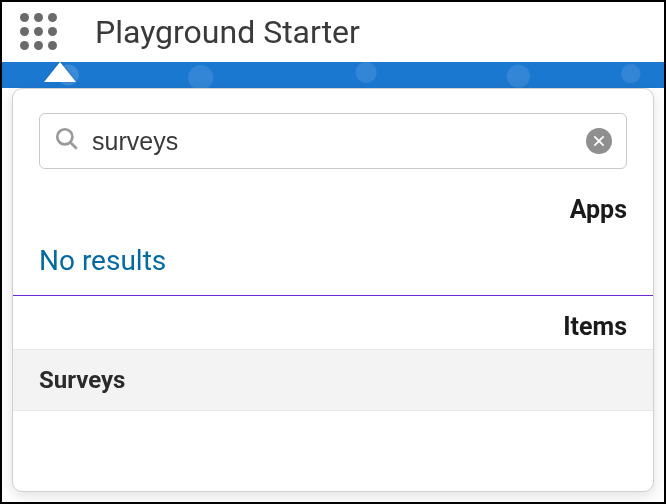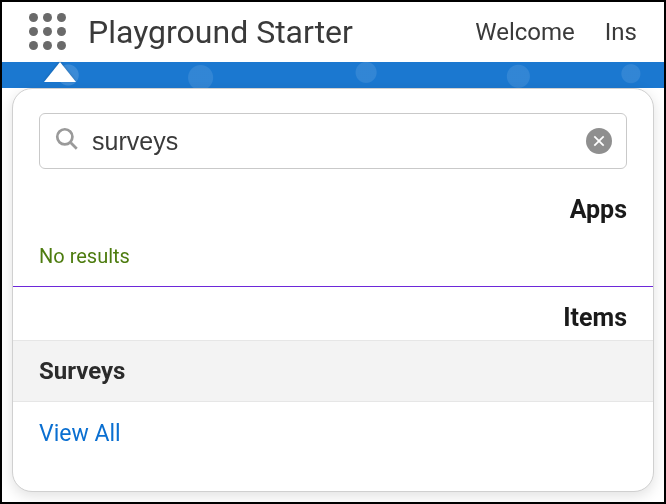--- a/index.html
+++ b/index.html
@@ -13,22 +13,22 @@
       height: 504px;
       overflow: hidden;
       background: #fff;
       border: 2px solid #000;
       position: relative;
     }
     .header {
       display: flex;
       align-items: center;
       height: 60px;
-      padding: 0 27px;
-      gap: 8px;
+      padding: 0 18px;
+      gap: 24px;
       border-bottom: 1px solid transparent;
       font-size: 25px;
       color: #3a3a3a;
     }
     .app-launcher {
       display: grid;
       grid-template-columns: repeat(3, 9px);
       grid-template-rows: repeat(3, 9px);
       gap: 5px;
       cursor: pointer;
@@ -87,21 +87,21 @@
       filter: drop-shadow(0 -1px 1px rgba(0,0,0,0.15));
     }
     .dropdown {
       position: absolute;
       top: 86px;
       left: 10px;
       right: 10px;
       bottom: 10px;
       background: #fff;
       border: 1px solid #d0d0d0;
-      border-radius: 20px;
+      border-radius: 10px;
       box-shadow: 0 4px 14px rgba(0,0,0,0.12);
       z-index: 2;
       overflow: hidden;
     }
     .search-wrap {
       padding: 24px 26px 10px 26px;
     }
     .search-box {
       display: flex;
       align-items: center;
@@ -144,22 +144,22 @@
       stroke-width: 3;
     }
     .section-header {
       font-size: 25px;
       font-weight: 700;
       color: #1a1a1a;
       padding: 16px 26px 8px 26px;
       text-align: right;
     }
     .no-results {
-      font-size: 20px;
-      color: #4d7c0f;
+      font-size: 28px;
+      color: #0369a1;
       padding: 12px 26px 18px 26px;
     }
     .item-divider-top {
       border-top: 1px solid #6d28d9;
     }
     .result-row {
       background: #f3f3f3;
       padding: 16px 26px;
       font-size: 24px;
       font-weight: 700;
@@ -184,24 +184,20 @@
       <div class="dot"></div>
       <div class="dot"></div>
     <div class="dot"></div>
       <div class="dot"></div>
       <div class="dot"></div>
     <div class="dot"></div>
       <div class="dot"></div>
       <div class="dot"></div>
   </div>
   <div class="app-title">Playground Starter</div>
-  <div class="nav-items">
-    <div class="nav-item">Welcome</div>
-    <div class="nav-item">Ins</div>
-  </div>
 </div>
 
 <div class="blue-band"></div>
 
 <div class="caret"></div>
 
 <div class="dropdown">
 
   <div class="search-wrap">
     <div class="search-box">
@@ -221,15 +217,14 @@
     </div>
   </div>
 
   <div class="section-header">Apps</div>
   <div class="no-results">No results</div>
 
   <div class="section-header item-divider-top">Items</div>
 
   <div class="result-row">Surveys</div>
 
-  <div class="view-all">View All</div>
 
 </div>
 
 </body></html>

